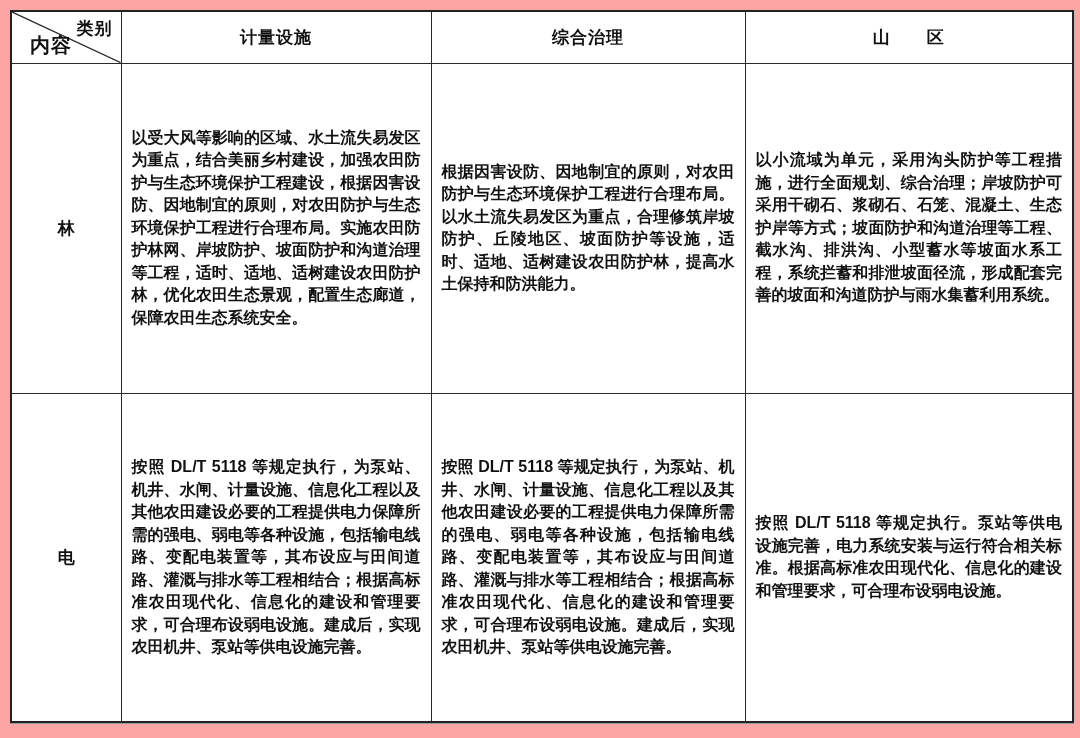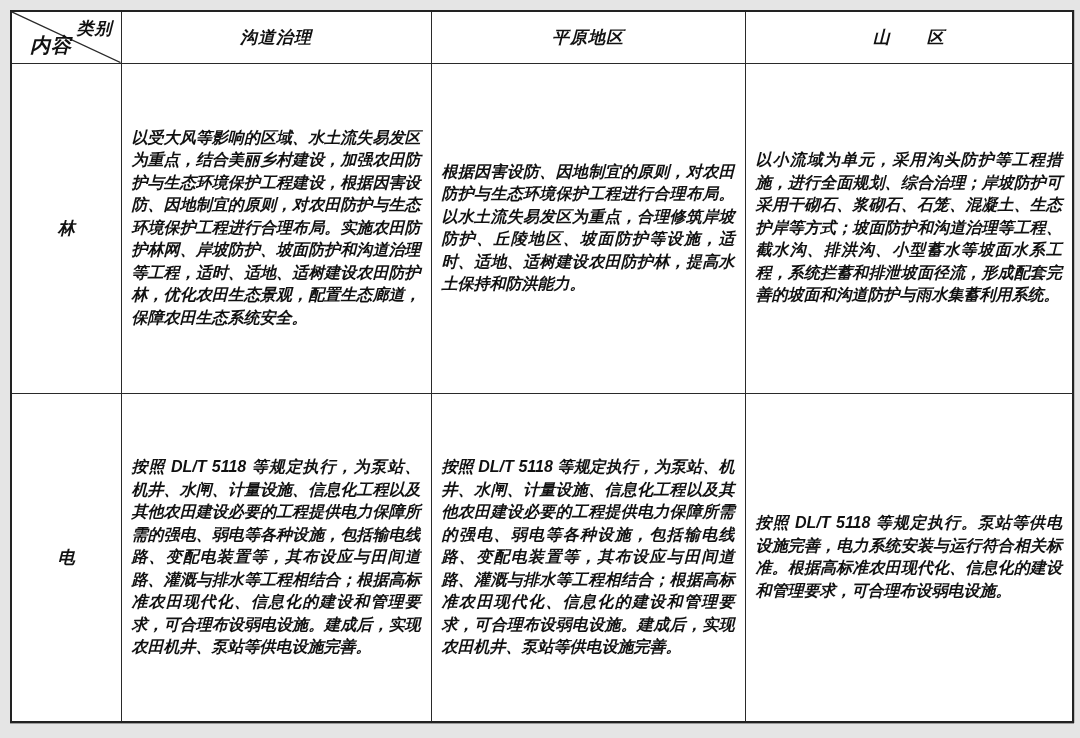--- a/index.html
+++ b/index.html
@@ -8,22 +8,21 @@
     background: #ffffff;
     width: 1080px;
     height: 738px;
     overflow: hidden;
     font-family: "Liberation Sans", "DejaVu Sans", sans-serif;
   }
   .page {
     position: relative;
     width: 1080px;
     height: 738px;
-    background: #e5e5e5;
-    font-style: italic;
+    background: #fca5a5;
   }
   table.spec-table {
     position: absolute;
     left: 10px;
     top: 10px;
     width: 1062px;
     height: 713px;
     border-collapse: collapse;
     table-layout: fixed;
     background: #ffffff;
@@ -109,22 +108,22 @@
       <tr style="height:52px">
         <th class="corner">
           <div class="corner-inner">
             <svg viewBox="0 0 110 52" preserveAspectRatio="none">
               <line x1="0" y1="0" x2="110" y2="52" stroke="#2a2a2a" stroke-width="1.4"></line>
             </svg>
             <span class="corner-top-right">类别</span>
             <span class="corner-bottom-left">内容</span>
           </div>
         </th>
-        <th class="col-header">沟道治理</th>
-        <th class="col-header">平原地区</th>
+        <th class="col-header">计量设施</th>
+        <th class="col-header">综合治理</th>
         <th class="col-header">山　　区</th>
       </tr>
       <tr style="height:330px">
         <td class="row-label">林</td>
         <td class="cell-text">以受大风等影响的区域、水土流失易发区为重点，结合美丽乡村建设，加强农田防护与生态环境保护工程建设，根据因害设防、因地制宜的原则，对农田防护与生态环境保护工程进行合理布局。实施农田防护林网、岸坡防护、坡面防护和沟道治理等工程，适时、适地、适树建设农田防护林，优化农田生态景观，配置生态廊道，保障农田生态系统安全。</td>
         <td class="cell-text">根据因害设防、因地制宜的原则，对农田防护与生态环境保护工程进行合理布局。以水土流失易发区为重点，合理修筑岸坡防护、丘陵地区、坡面防护等设施，适时、适地、适树建设农田防护林，提高水土保持和防洪能力。</td>
         <td class="cell-text">以小流域为单元，采用沟头防护等工程措施，进行全面规划、综合治理；岸坡防护可采用干砌石、浆砌石、石笼、混凝土、生态护岸等方式；坡面防护和沟道治理等工程、截水沟、排洪沟、小型蓄水等坡面水系工程，系统拦蓄和排泄坡面径流，形成配套完善的坡面和沟道防护与雨水集蓄利用系统。</td>
       </tr>
       <tr style="height:329px">
         <td class="row-label">电</td>

